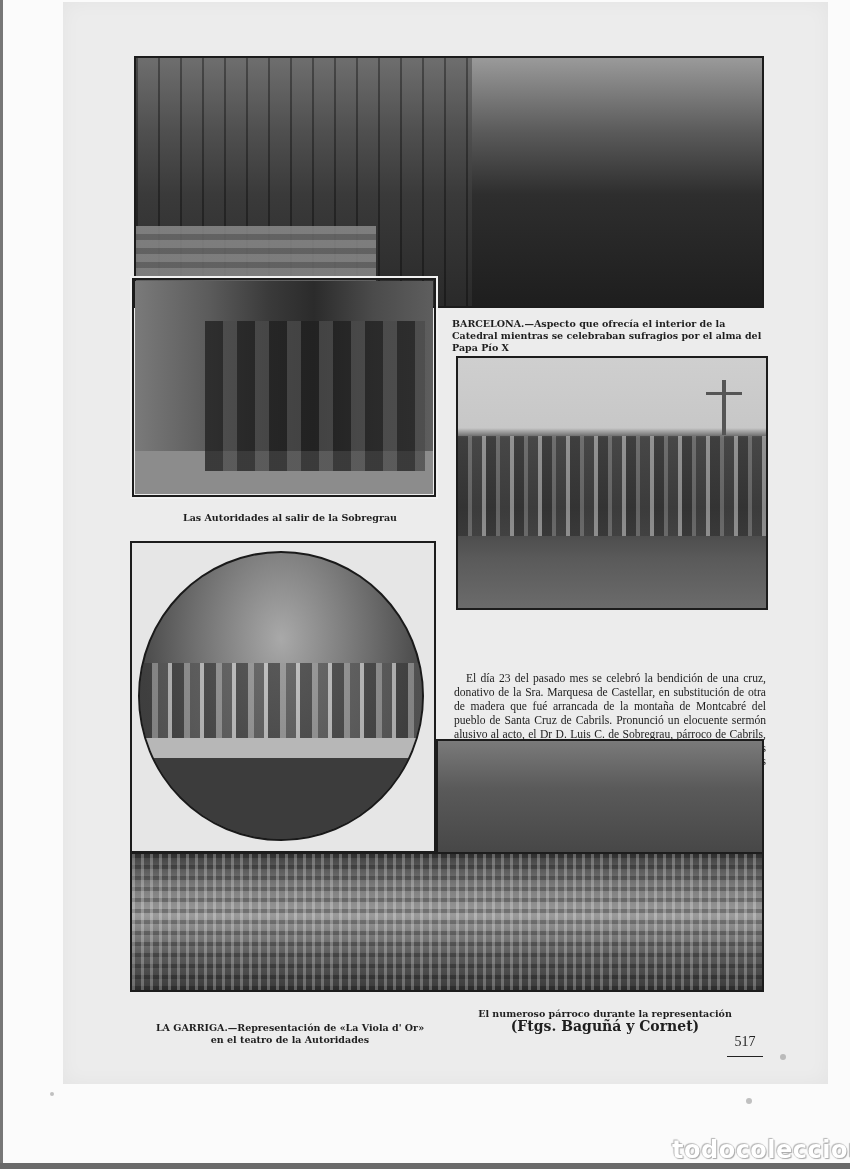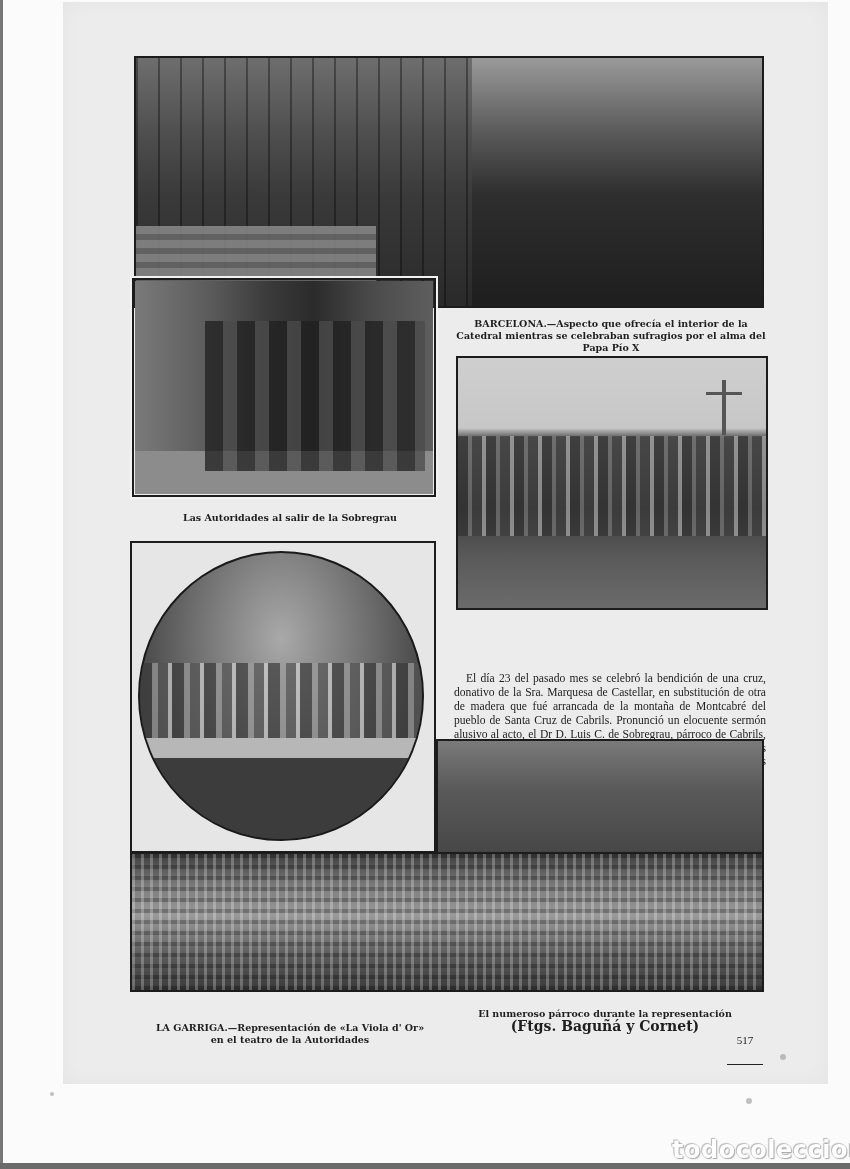--- a/index.html
+++ b/index.html
@@ -80,22 +80,22 @@
       position: absolute; text-align: center; color: #1e1e1e;
       font-family: "DejaVu Serif", serif; font-weight: bold; font-size: 9.5px; line-height: 12px;
     }
     .caption .sub { font-weight: bold; font-size: 14px; }
     .body-text {
       position: absolute; color: #222; font-family: "Liberation Serif", serif;
       font-size: 11.6px; line-height: 13.9px; text-align: justify;
     }
     .page-number {
       position: absolute; left: 727px; top: 1034px; width: 36px; text-align: center;
-      font-family: "Liberation Serif", serif; font-size: 11px; color: #222;
-      border-bottom: 1.5px solid #222; padding-bottom: 18px;
+      font-family: "Liberation Serif", serif; font-size: 14px; color: #222;
+      border-bottom: 1.5px solid #222; padding-bottom: 6px;
     }
     .watermark {
       position: absolute; left: 672px; top: 1136px;
       font-family: "DejaVu Sans", sans-serif; font-weight: bold; font-size: 24px;
       color: #ffffff; letter-spacing: 0.5px;
       text-shadow: 0 0 1px #999, 1px 1px 1px #aaa, -1px -1px 1px #bbb;
     }
     .speck { position: absolute; width: 6px; height: 6px; border-radius: 50%; background: #999; opacity: 0.6; }
   </style>
 </head>
@@ -111,21 +111,21 @@
     <div class="stairs"></div>
   </div>
 </div>
 
 <div class="photo" style="left:130px; top:276px; width:308px; height:223px; border-color:#f2f2f2; outline:2px solid #1c1c1c; outline-offset:-4px;">
   <div class="ph ph-authorities" style="inset:3px;">
     <div class="figs"></div>
   </div>
 </div>
 
-<div class="caption" style="left:452px; top:318px; width:318px; text-align:center;">
+<div class="caption" style="left:452px; top:318px; width:318px; text-align:left;">
   <span>BARCELONA.—Aspecto que ofrecía el interior de la Catedral mientras se celebraban sufragios por el alma del Papa Pío X</span>
 </div>
 
 <div class="caption" style="left:150px; top:512px; width:280px;">
   <span>Las Autoridades al salir de la Sobregrau</span>
 </div>
 
 <div class="photo" style="left:456px; top:356px; width:312px; height:254px;">
   <div class="ph ph-cross">
     <div class="crowd"></div>

